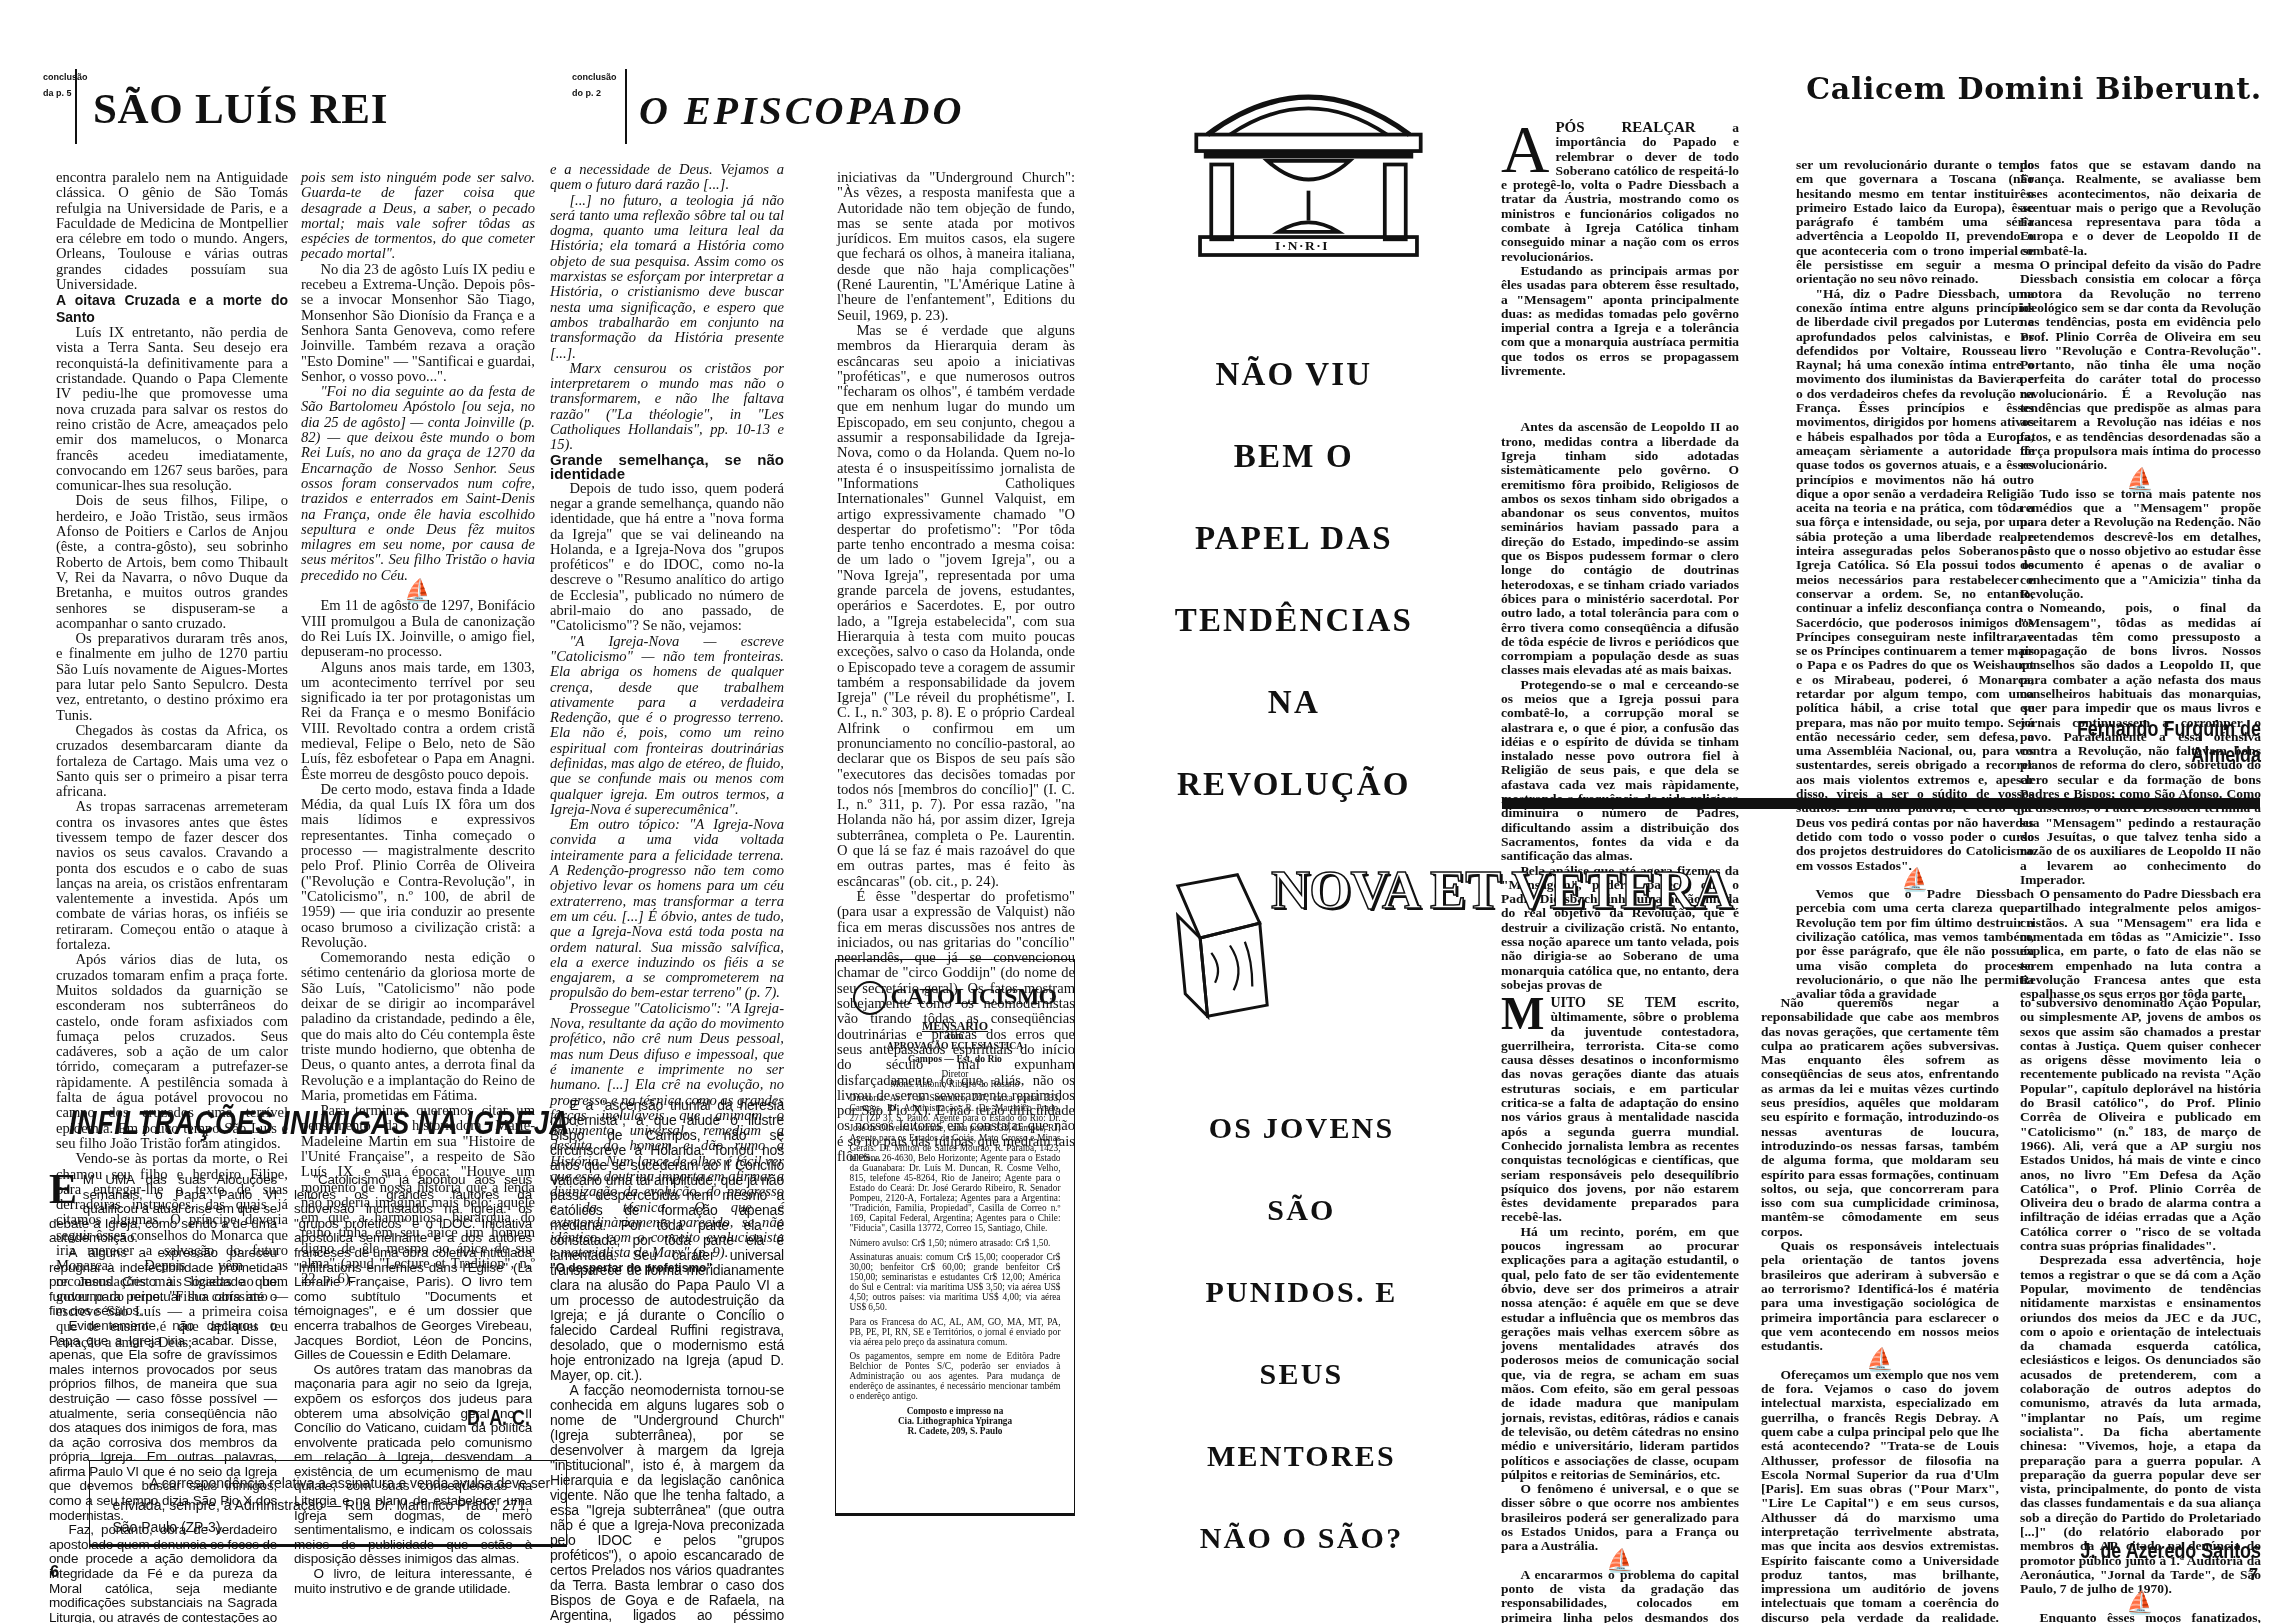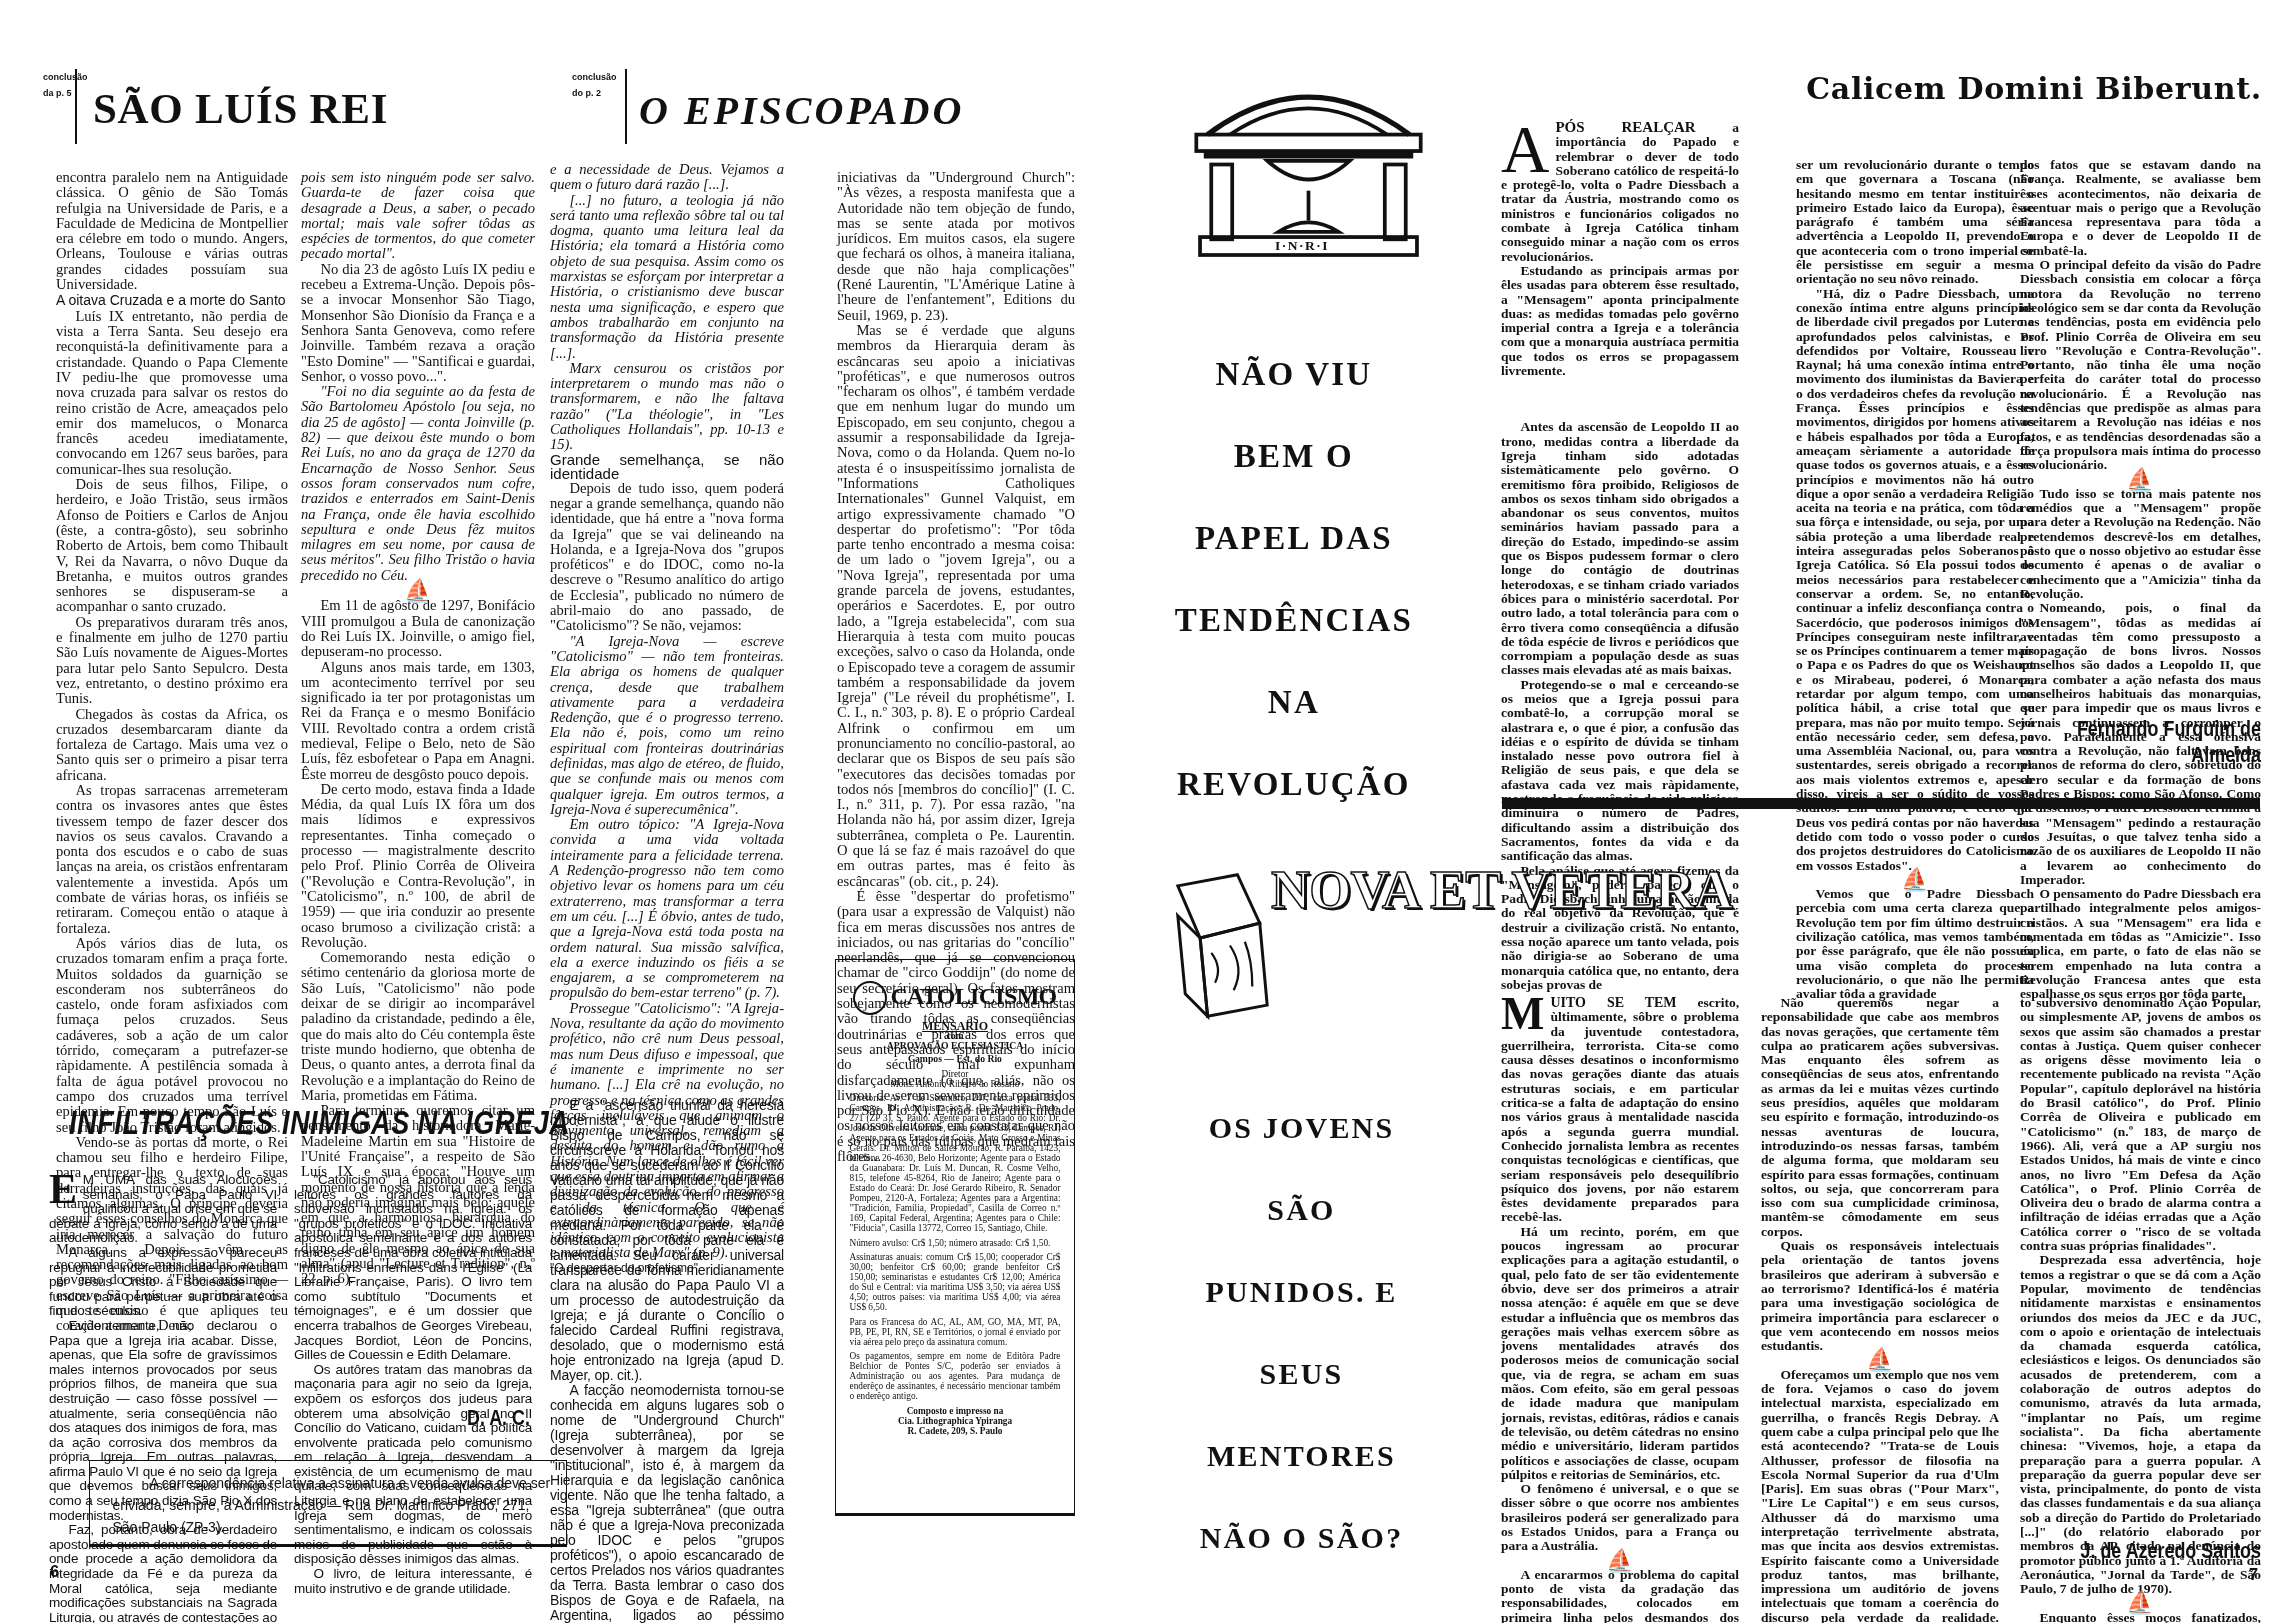--- a/index.html
+++ b/index.html
@@ -10,21 +10,21 @@
   .abs{position:absolute;}
   .col{position:absolute;font-size:14.6px;line-height:15.3px;text-align:justify;hyphens:auto;}
   .col p{margin:0;text-indent:19.4px;}
   .col p.noind{text-indent:0;}
   .narrow{font-family:"Liberation Sans Narrow","Liberation Sans",sans-serif;font-size:13.5px;line-height:14.6px;letter-spacing:-0.2px;}
   .boldcol{font-weight:bold;font-size:13.5px;line-height:14.3px;}
   .it{font-style:italic;}
   .cont{font-family:"Liberation Sans",sans-serif;font-weight:bold;font-size:9px;line-height:16.4px;}
   .vbar{position:absolute;width:2.2px;background:#111;}
   .title1{font-family:"Liberation Serif",serif;font-weight:bold;font-size:43px;letter-spacing:0.7px;}
-  .subhead{font-family:"Liberation Sans",sans-serif;font-weight:normal;font-size:14px;line-height:16.4px;margin:13.5px 0 10.5px 0;text-indent:0!important;}
+  .subhead{font-family:"Liberation Sans",sans-serif;font-weight:bold;font-size:14px;line-height:16.4px;margin:13.5px 0 10.5px 0;text-indent:0!important;}
   .sig{font-family:"Liberation Sans",sans-serif;font-weight:bold;font-size:22.4px;text-align:right;transform:scaleX(.8);transform-origin:right;}
   .box{position:absolute;border:1.5px solid #111;border-bottom-width:3.7px;}
   .dropcap{float:left;font-family:"Liberation Serif",serif;font-weight:bold;line-height:.8;margin-right:6px;}
   .ship{font-size:22.4px;text-align:center;}
   .pagenum{position:absolute;font-family:"Liberation Sans",sans-serif;font-weight:bold;font-size:16.4px;}
   .bigtitle{position:absolute;text-align:center;font-family:"Liberation Serif",serif;font-weight:bold;font-size:33px;line-height:82px;letter-spacing:2.2px;}
   .center{text-align:center;}
 </style>
 </head>
 <body>

